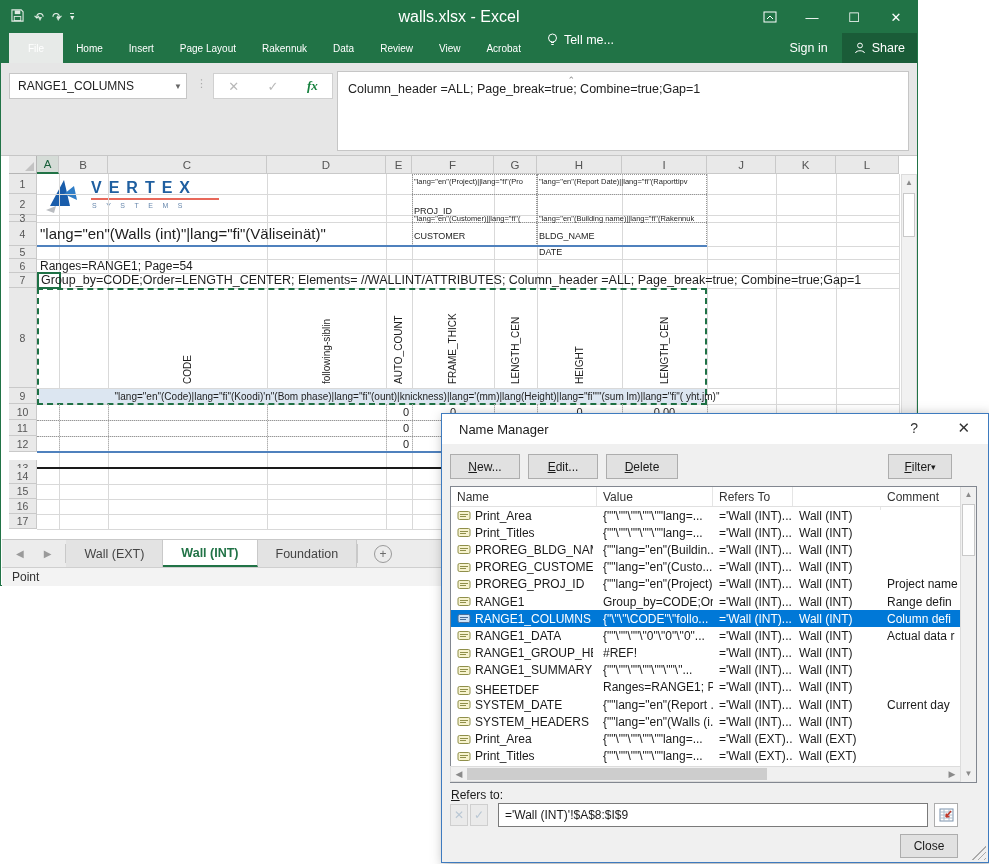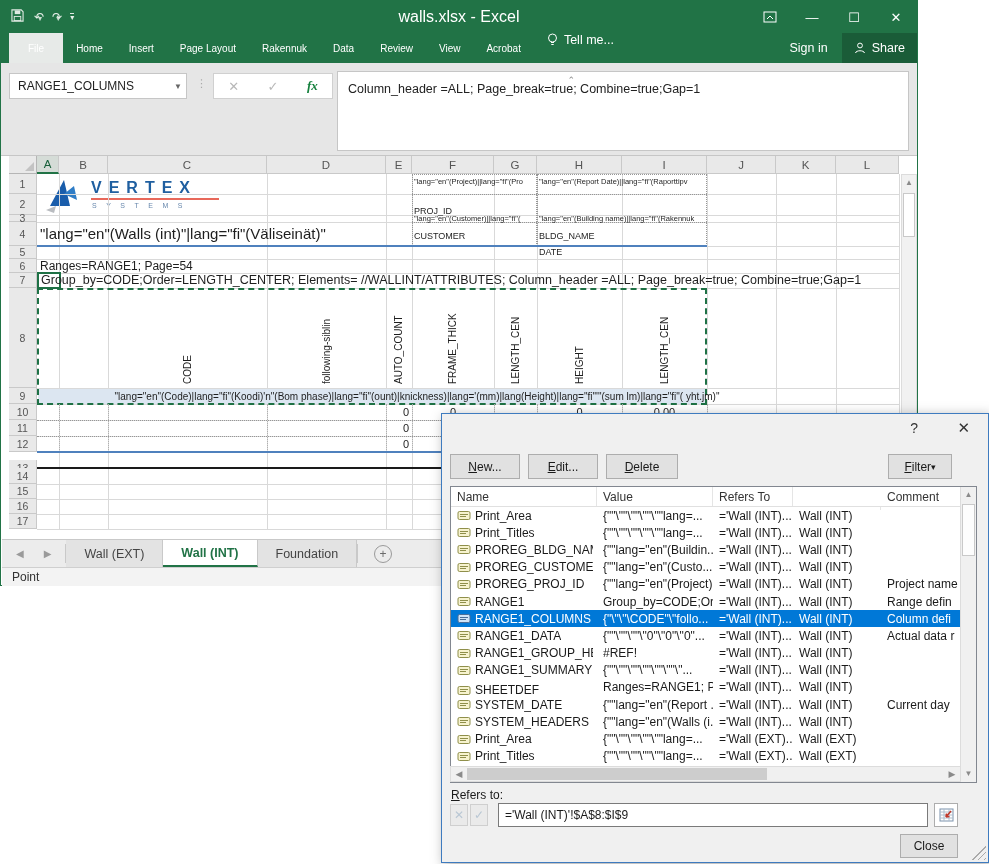--- a/index.html
+++ b/index.html
@@ -333,20 +333,23 @@
         <span class="circ">+</span>
       </div>
   </div>
 
   <div id="statusbar">
     <span>Point</span>
   </div>
 </div>
 
 <div id="nm">
+  <div id="nm-title">
+    <span>Name Manager</span>
+  </div>
   <div id="nm-help">?</div>
   <div id="nm-close-x">✕</div>
 
   <div class="nm-btn" id="nm-new" style="left:8px; top:40px; width:70px;"><u>N</u>ew...</div>
   <div class="nm-btn" id="nm-edit" style="left:86px; top:40px; width:70px;"><u>E</u>dit...</div>
   <div class="nm-btn" id="nm-del" style="left:164px; top:40px; width:72px;"><u>D</u>elete</div>
   <div class="nm-btn" id="nm-filter" style="left:446px; top:40px; width:64px;"><u>F</u>ilter<span style="font-size: 9px;"> ▾</span></div>
 
   <div id="nm-list">
     <div id="nm-head">

